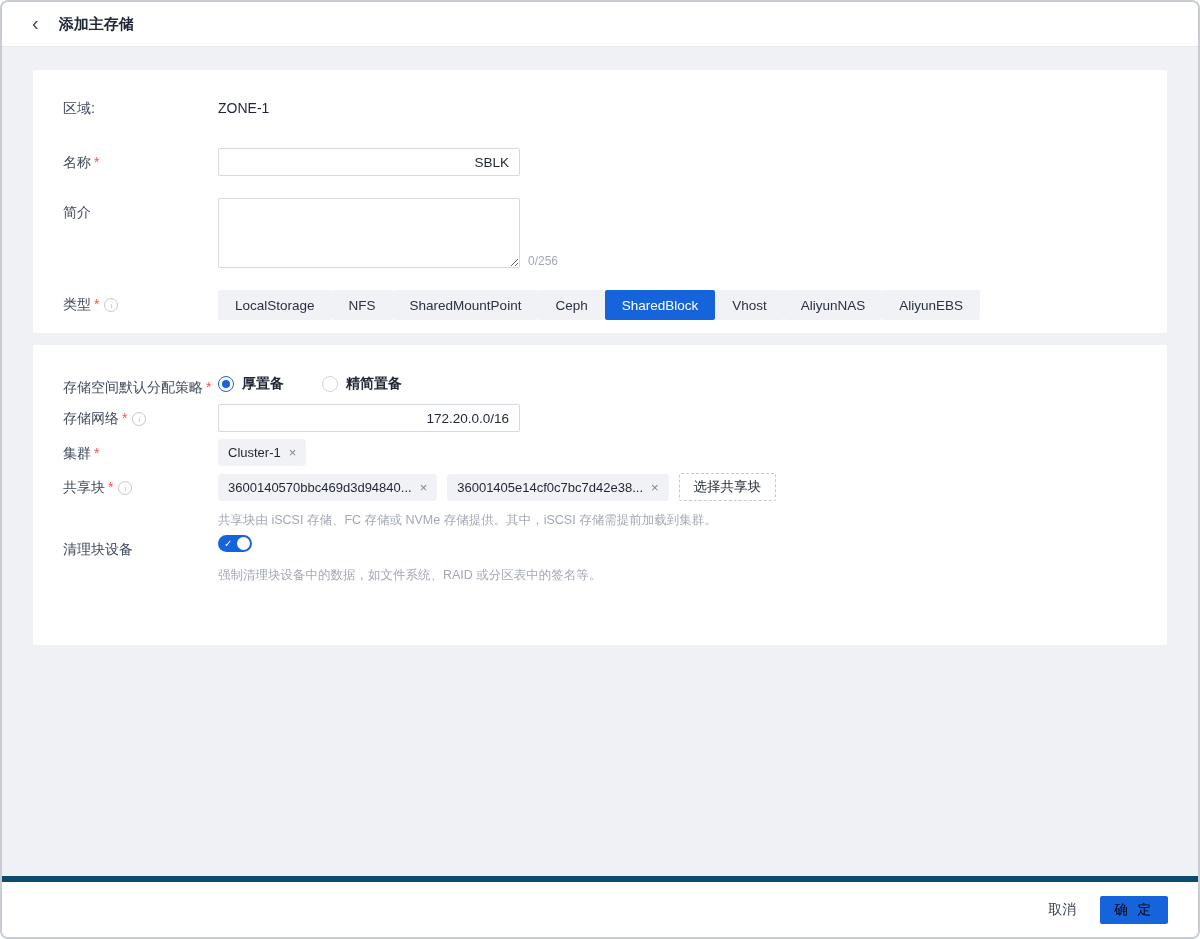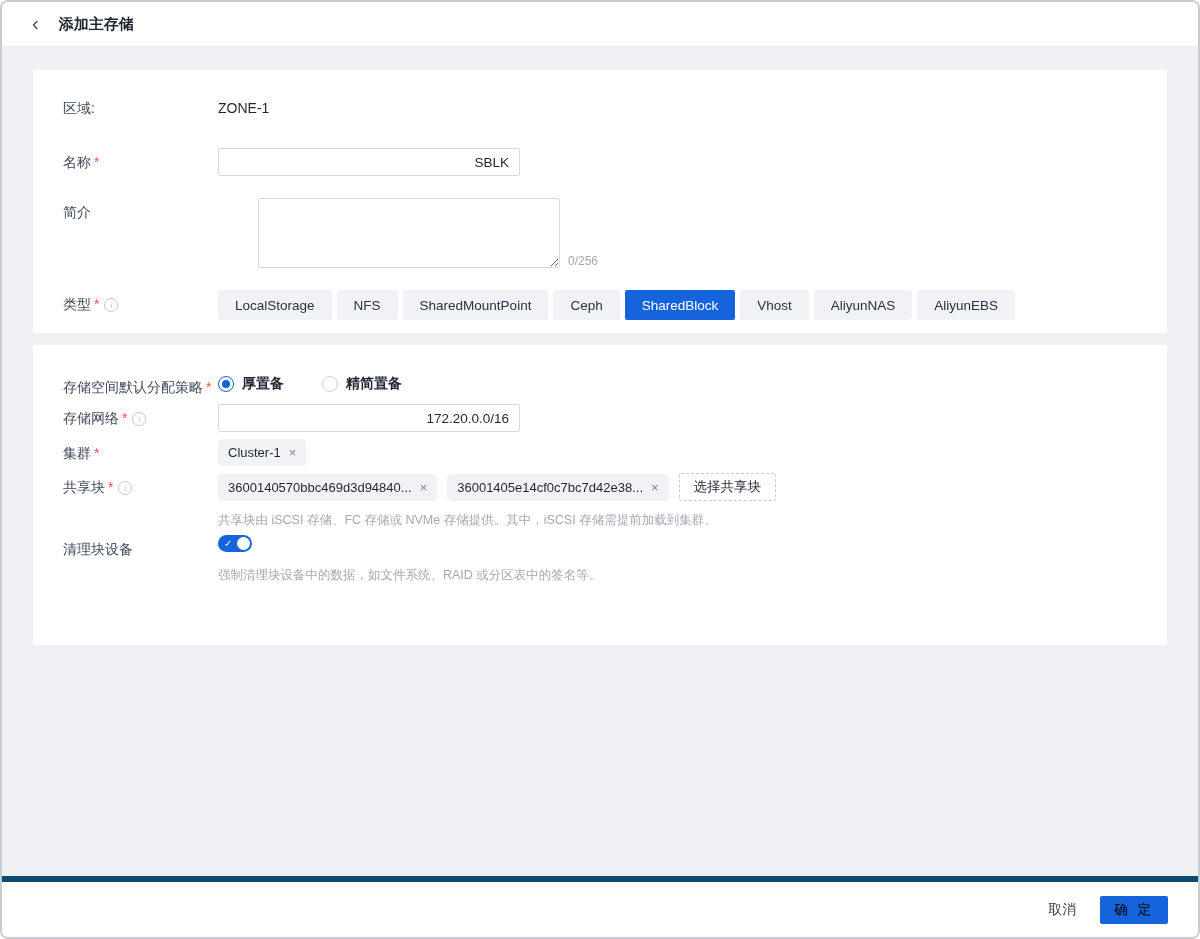--- a/index.html
+++ b/index.html
@@ -57,21 +57,21 @@
     font-family:"Liberation Sans", sans-serif; outline:none;text-align:right;
   }
   .textarea-wrap { display:flex; align-items:flex-end; }
   .desc-textarea {
     width:302px; height:70px; border:1px solid #d6d9de; border-radius:2px;
     padding:6px 10px; font-size:13.5px; resize:both; outline:none;
     font-family:"Liberation Sans", sans-serif;
   }
   .char-counter { font-size:12px; color:#a3a9b3; margin-left:8px; line-height:14px; }
   
-  .type-group { display:flex; gap:5px; flex-wrap:nowrap; }
+  .type-group { display:flex; flex-wrap:nowrap; }
   .type-btn {
     height:30px; padding:0 17px; background:#f1f2f5; border:none; border-radius:2px;
     font-size:13.5px; color:#2a3140; cursor:pointer; white-space:nowrap;
     font-family:"Liberation Sans", sans-serif;
   }
   .type-btn.selected { background:#1664dc; color:#fff; }
   
   .radio-group { display:flex; gap:38px; padding-top:2px; }
   .radio-item { display:flex; align-items:center; cursor:pointer; }
   .radio-circle {
@@ -105,21 +105,21 @@
   .toggle .check {
     position:absolute; left:6px; top:1px; color:#fff; font-size:10px; line-height:15px;
   }
   .toggle .knob {
     position:absolute; right:2px; top:2px; width:13px; height:13px; border-radius:50%;
     background:#fff;
   }
   
   .row-zone { margin-bottom:30px; }
   .row-name { margin-bottom:21px; }
-  .row-desc { margin-bottom:22px;gap:40px; }
+  .row-desc { margin-bottom:22px; }
   .card2 .form-row + .form-row { margin-top:7px; }
   .row-alloc { margin-bottom:2px; }
   
   .footerbar {
     height:61px; background:#fff; border-top:6px solid #0c4a6e; flex-shrink:0;
     display:flex; align-items:center; justify-content:flex-end; padding-right:30px;
   }
   .cancel-btn {
     background:none; border:none; font-size:14px; color:#3c members4454; color:#3c4454;
     cursor:pointer; margin-right:24px; font-family:"Liberation Sans", sans-serif;

